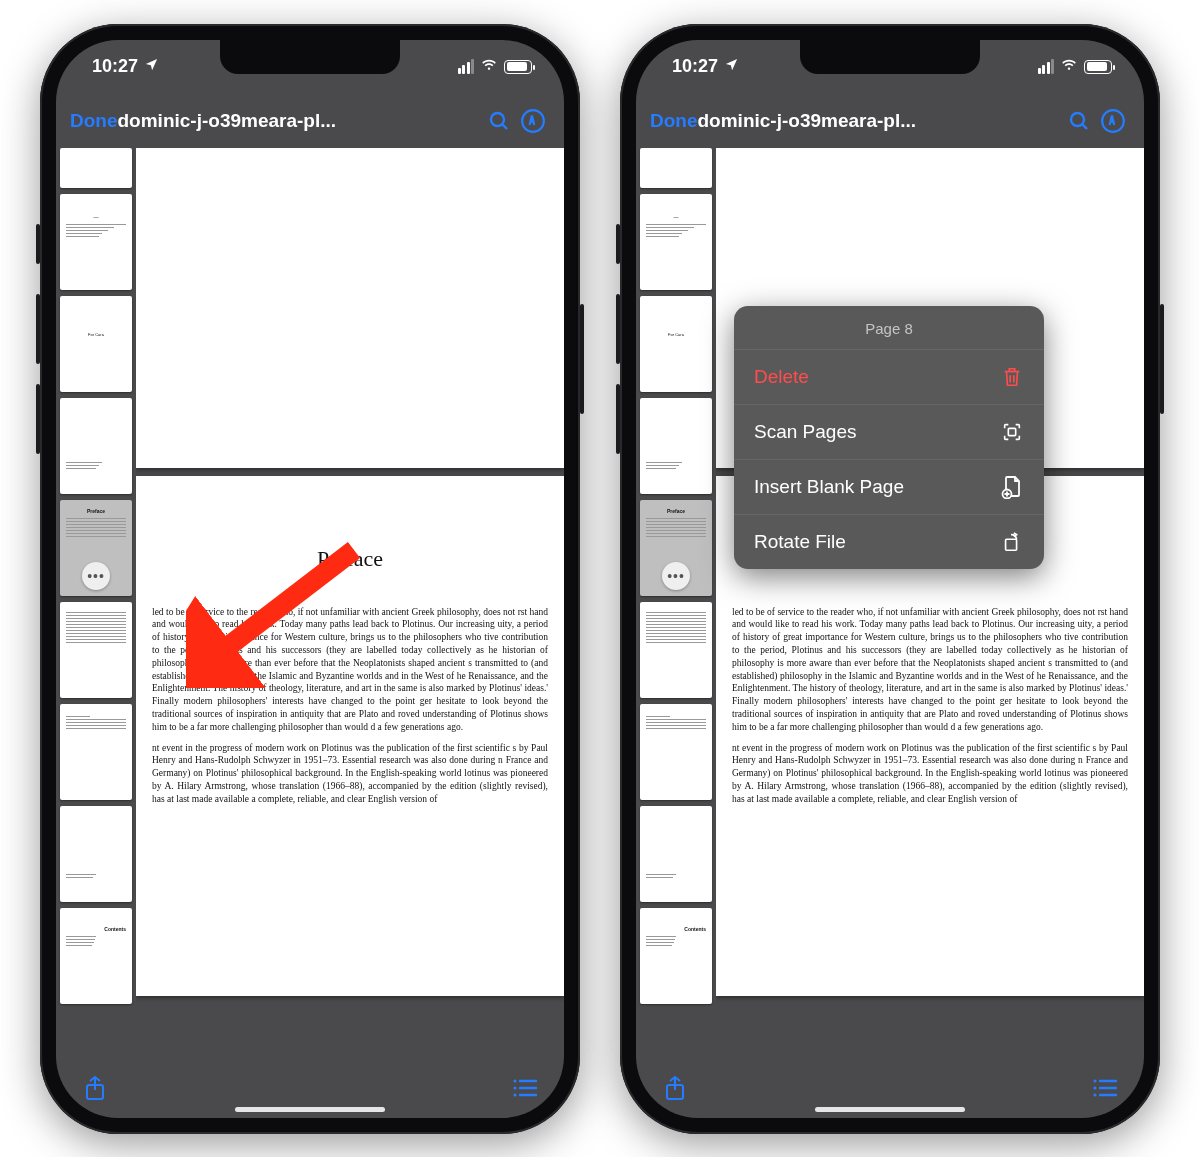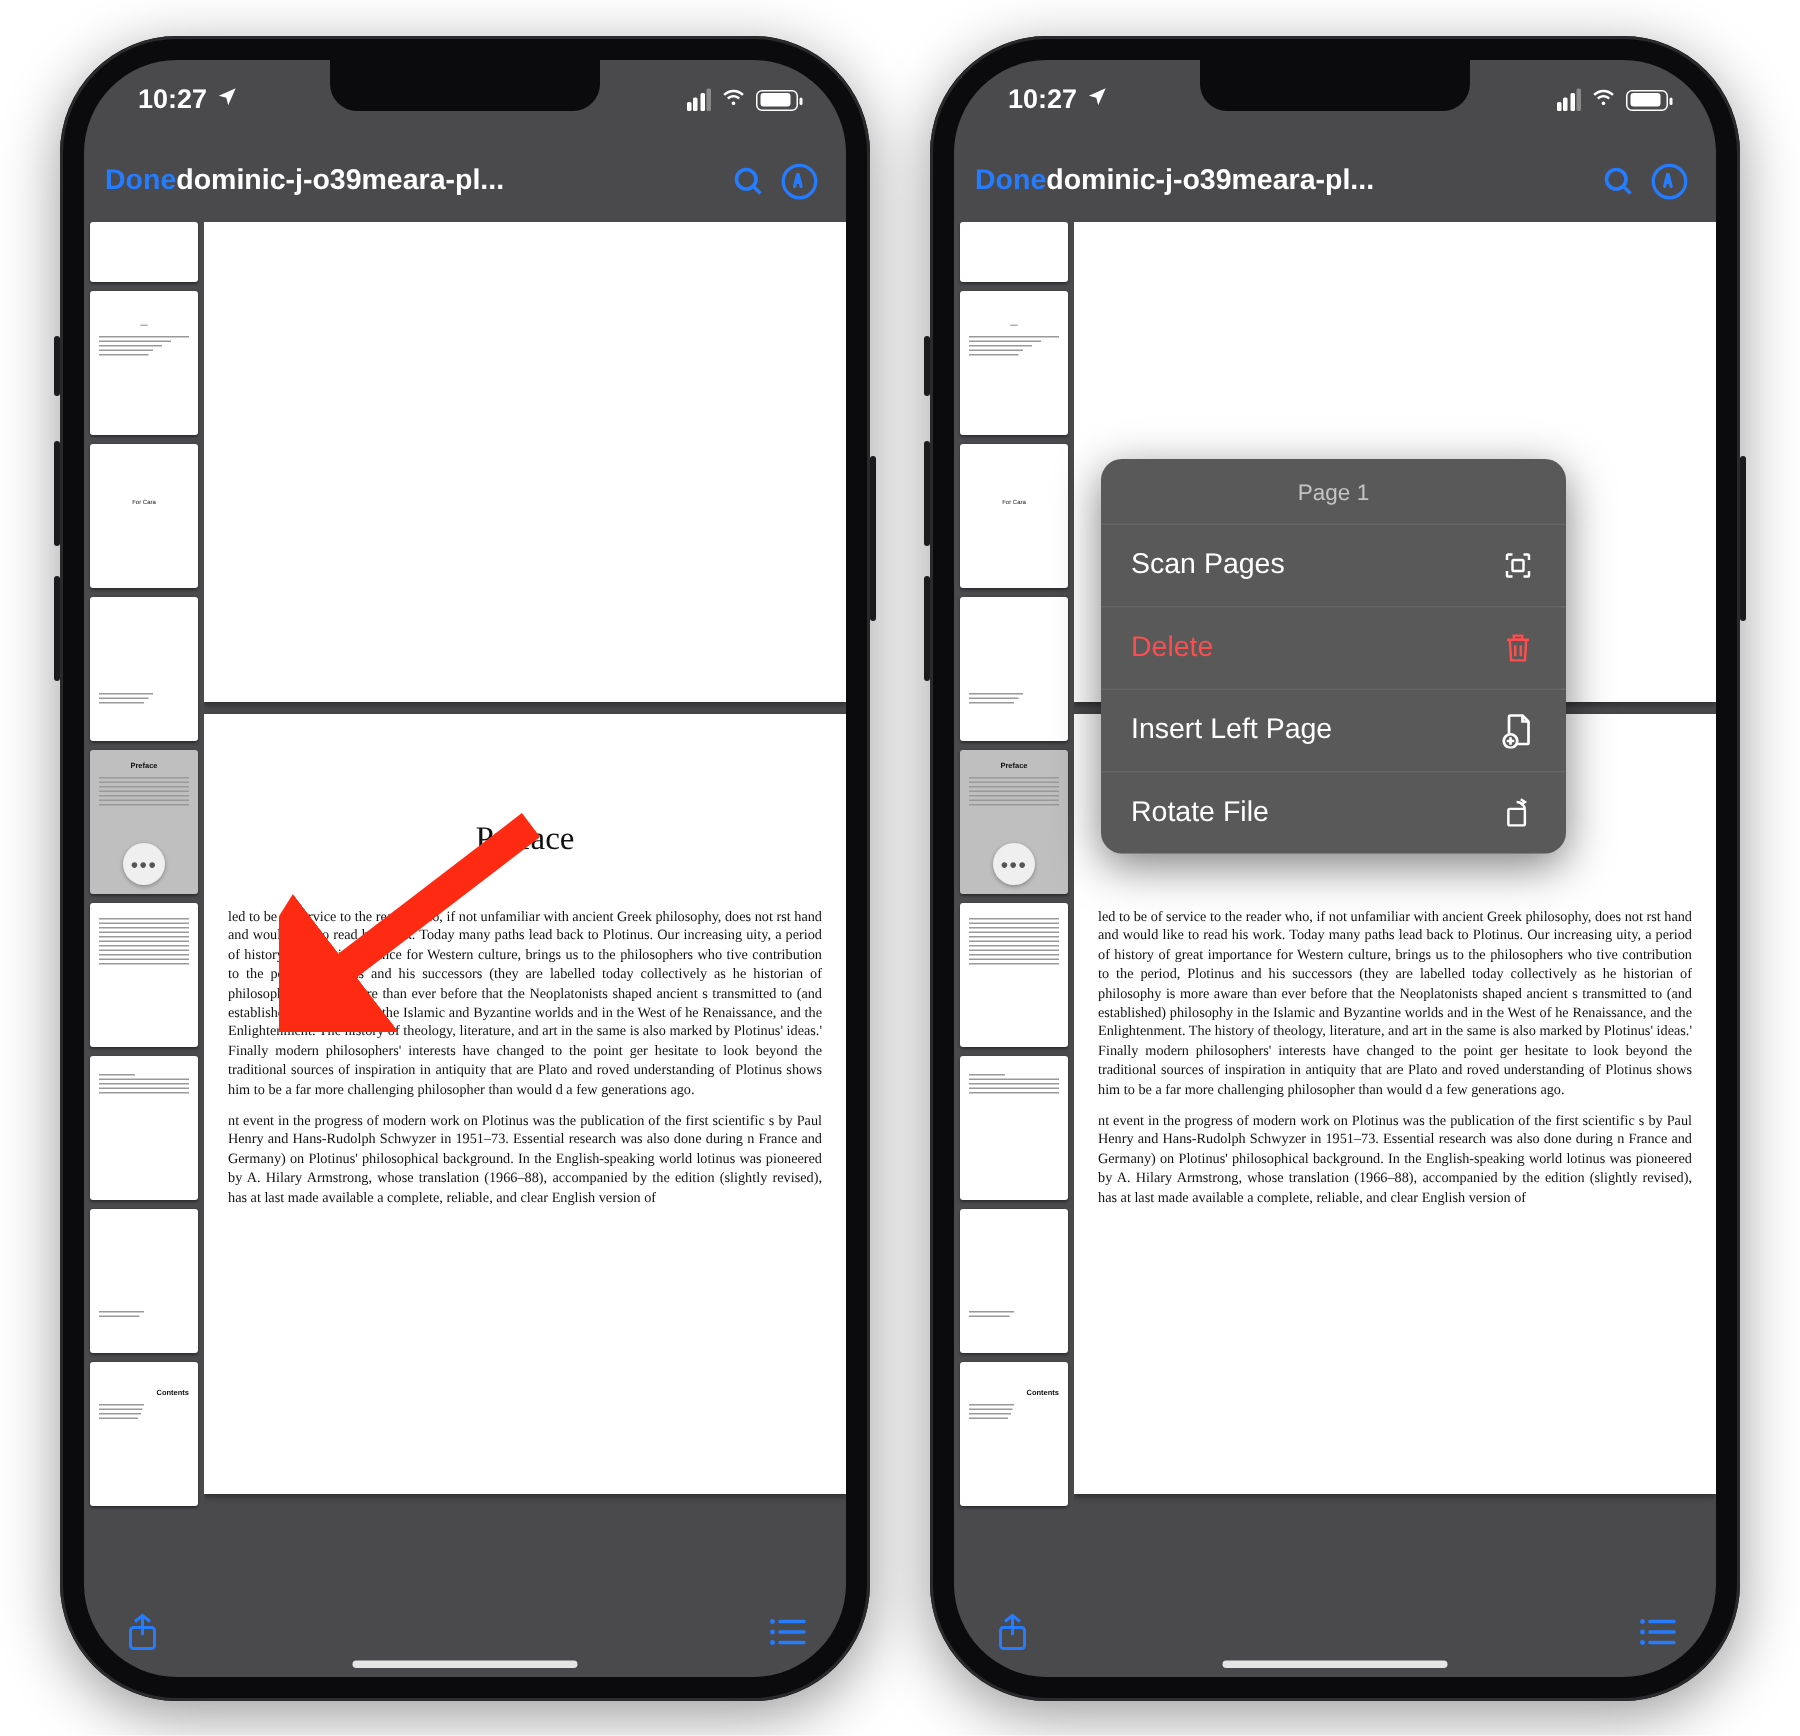--- a/index.html
+++ b/index.html
@@ -501,43 +501,43 @@
       <div class="page-area">
         <div class="page top-slice"></div>
         <div class="page preface">
           <h2>Preface</h2>
           <p>led to be of service to the reader who, if not unfamiliar with ancient Greek philosophy, does not rst hand and would like to read his work. Today many paths lead back to Plotinus. Our increasing uity, a period of history of great importance for Western culture, brings us to the philosophers who tive contribution to the period, Plotinus and his successors (they are labelled today collectively as he historian of philosophy is more aware than ever before that the Neoplatonists shaped ancient s transmitted to (and established) philosophy in the Islamic and Byzantine worlds and in the West of he Renaissance, and the Enlightenment. The history of theology, literature, and art in the same is also marked by Plotinus' ideas.' Finally modern philosophers' interests have changed to the point ger hesitate to look beyond the traditional sources of inspiration in antiquity that are Plato and roved understanding of Plotinus shows him to be a far more challenging philosopher than would d a few generations ago.</p>
           <p>nt event in the progress of modern work on Plotinus was the publication of the first scientific s by Paul Henry and Hans-Rudolph Schwyzer in 1951–73. Essential research was also done during n France and Germany) on Plotinus' philosophical background. In the English-speaking world lotinus was pioneered by A. Hilary Armstrong, whose translation (1966–88), accompanied by the edition (slightly revised), has at last made available a complete, reliable, and clear English version of</p>
         </div>
       </div>
 
       <div class="ctx-menu">
-        <div class="ctx-header">Page 1</div>
-        <div class="ctx-item">
-          <span>Scan Pages</span>
-          <span class="ctx-icon">
-            <svg width="22" height="22" viewBox="0 0 24 24" fill="none" stroke="#fff" stroke-width="1.8">
-                <path d="M4 8V5a1 1 0 011-1h3M20 8V5a1 1 0 00-1-1h-3M4 16v3a1 1 0 001 1h3M20 16v3a1 1 0 01-1 1h-3"></path>
-                <rect x="8" y="8" width="8" height="8" rx="1"></rect>
-              </svg>
-          </span>
-        </div>
+        <div class="ctx-header">Page 8</div>
         <div class="ctx-item destructive">
           <span>Delete</span>
           <span class="ctx-icon">
             <svg width="22" height="22" viewBox="0 0 24 24" fill="none" stroke="#ff4d4d" stroke-width="1.8">
                 <path d="M4 6h16"></path>
                 <path d="M9 3h6v3H9z"></path>
                 <path d="M6 6l1 15h10l1-15"></path>
                 <path d="M10 10v8M14 10v8"></path>
               </svg>
           </span>
         </div>
         <div class="ctx-item">
-          <span>Insert Left Page</span>
+          <span>Scan Pages</span>
+          <span class="ctx-icon">
+            <svg width="22" height="22" viewBox="0 0 24 24" fill="none" stroke="#fff" stroke-width="1.8">
+                <path d="M4 8V5a1 1 0 011-1h3M20 8V5a1 1 0 00-1-1h-3M4 16v3a1 1 0 001 1h3M20 16v3a1 1 0 01-1 1h-3"></path>
+                <rect x="8" y="8" width="8" height="8" rx="1"></rect>
+              </svg>
+          </span>
+        </div>
+        <div class="ctx-item">
+          <span>Insert Blank Page</span>
           <span class="ctx-icon">
             <svg width="22" height="24" viewBox="0 0 22 24" fill="none" stroke="#fff" stroke-width="1.8">
                 <path d="M6 2h8l4 4v14a1 1 0 01-1 1H6a1 1 0 01-1-1V3a1 1 0 011-1z"></path>
                 <path d="M14 2v4h4"></path>
                 <circle cx="6" cy="19" r="4.5" fill="#595959" stroke="#fff"></circle>
                 <path d="M6 16.5v5M3.5 19h5"></path>
               </svg>
           </span>
         </div>
         <div class="ctx-item">

